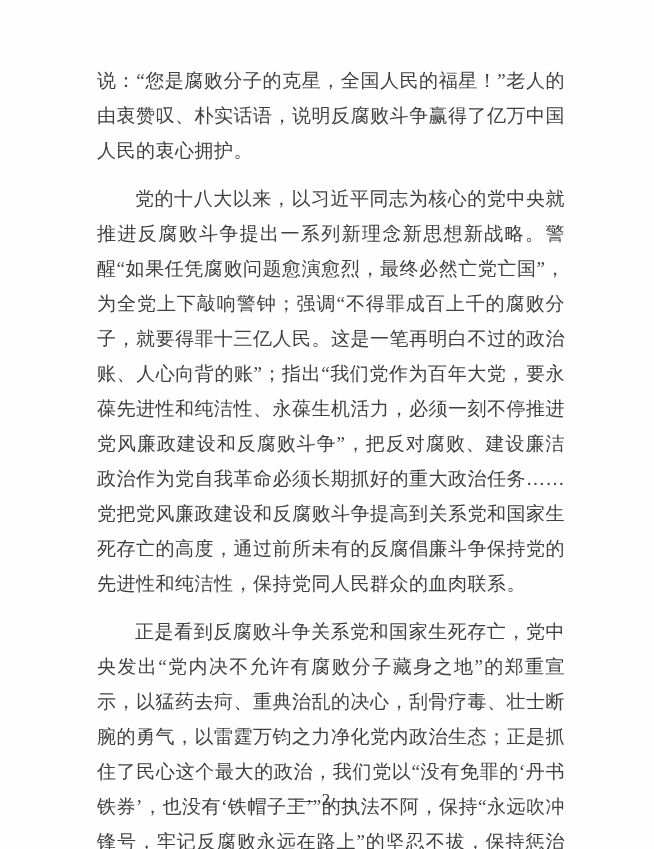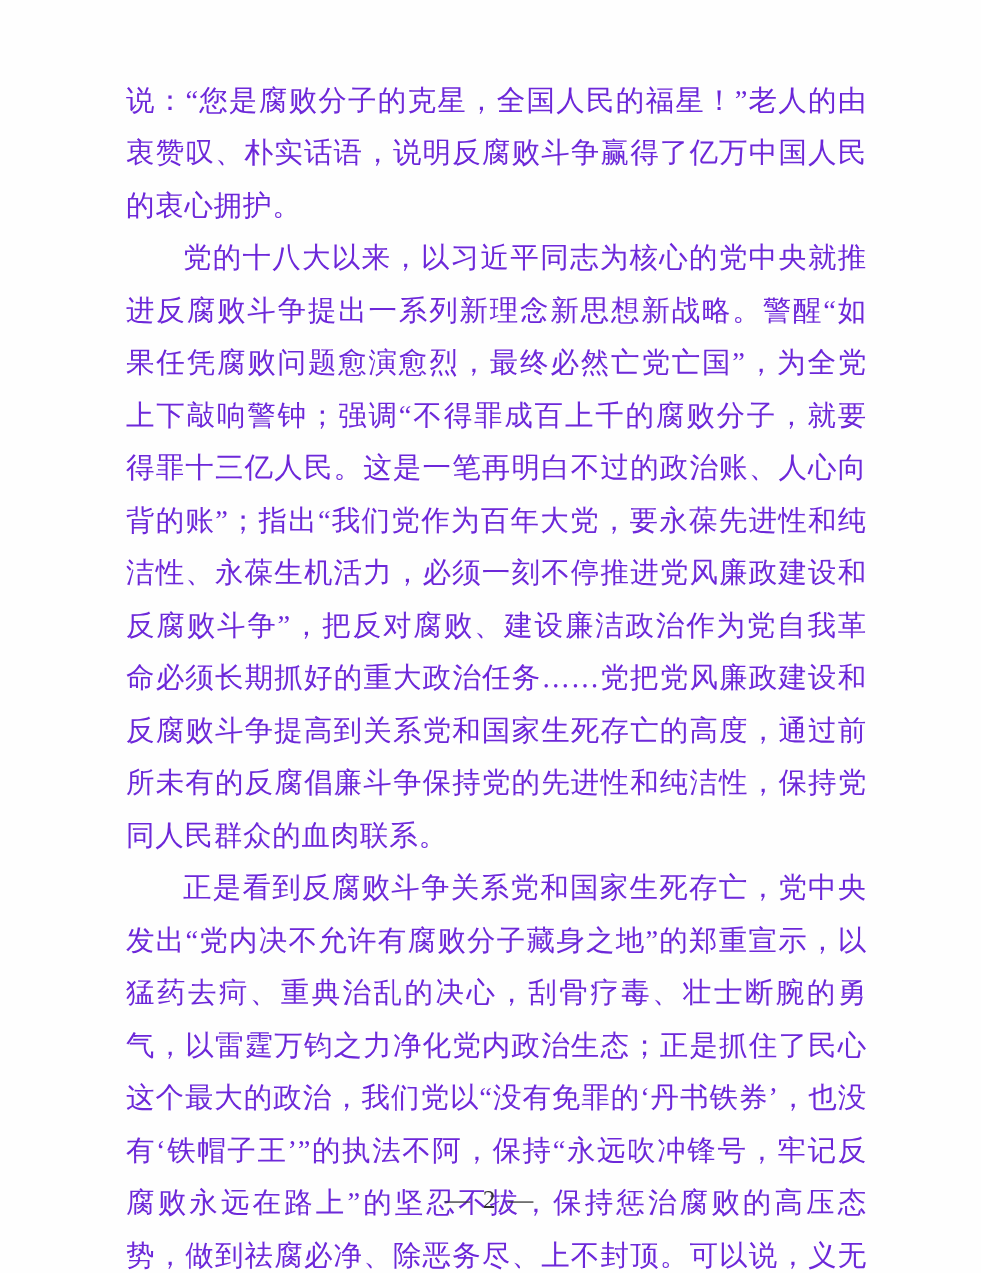--- a/index.html
+++ b/index.html
@@ -16,24 +16,24 @@
     overflow: hidden;
     font-family: "Liberation Serif", "DejaVu Serif", serif;
   }
   .content {
     position: absolute;
     top: 50px;
     left: 84px;
     width: 494px;
   }
   .para {
-    margin: 0;
+    margin: 13px;
     font-size: 19px;
     line-height: 35px;
-    color: #6d28d9;
+    color: #404040;
     text-align: justify;
     text-justify: inter-ideograph;
     letter-spacing: 0.5px;
     word-break: break-all;
   }
   .para.indent {
     text-indent: 2em;
   }
   .footer {
     position: absolute;

